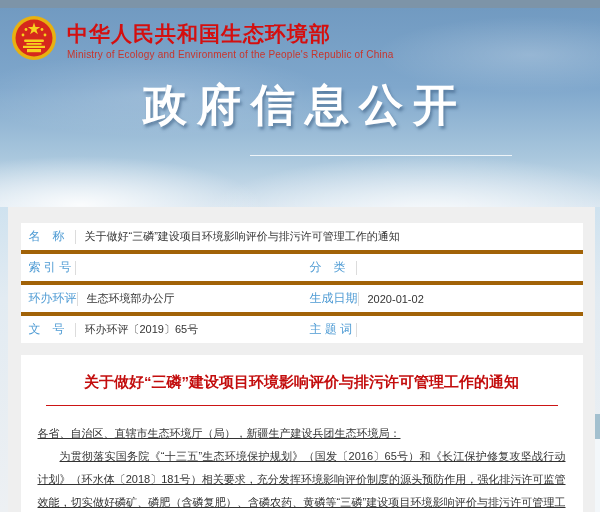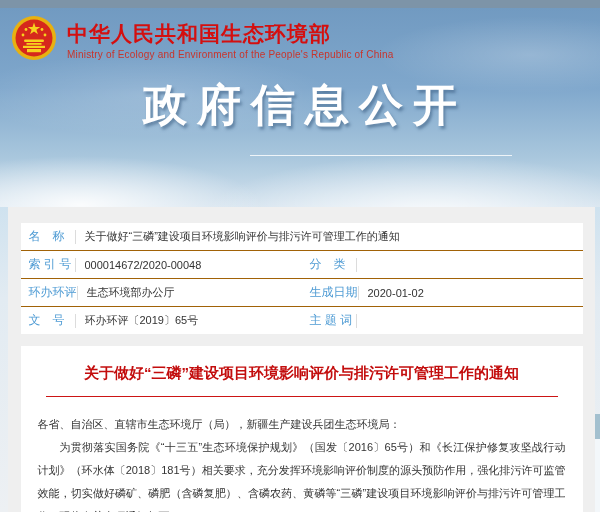--- a/index.html
+++ b/index.html
@@ -31,37 +31,37 @@
   }
   .banner-underline{position:absolute;top:155px;left:250px;width:262px;height:1px;background:rgba(255,255,255,.8);}
   
   .content{
     position:absolute;top:207px;left:0;right:0;bottom:0;
     background:linear-gradient(180deg,#cfe2ef 0%,#e2ebf2 30%,#edf0f3 100%);
   }
   .panel{position:absolute;top:0;left:8px;right:5px;bottom:0;background:#efefef;}
   .card{background:#ffffff;width:562px;margin:0 auto;}
   .card-meta{margin-top:16px;}
-  .meta-row{display:flex;align-items:center;height:27px;border-bottom:1px solid #a16207;font-size:11px;}
+  .meta-row{display:flex;align-items:center;height:27px;border-bottom:4px solid #a16207;font-size:11px;}
   .meta-row:last-child{border-bottom:none;}
   .meta-cell{display:flex;align-items:center;height:100%;}
   .meta-cell.half{flex:0 0 50%;}
   .meta-cell.grow{flex:1 1 auto;min-width:0;}
   .meta-label{flex:0 0 46px;margin-left:8px;color:#4e9bd4;font-size:12px;white-space:pre;}
   .meta-sep{flex:0 0 1px;height:14px;background:#dcdcdc;}
   .meta-value{margin-left:9px;color:#333;white-space:nowrap;overflow:hidden;}
   
   .card-doc{margin-top:12px;height:420px;padding-top:14px;box-sizing:border-box;}
   .doc-title{
     width:452px;margin:0 auto;text-align:center;
     color:#c30d0d;font-size:15px;font-weight:bold;line-height:26px;
   }
   .doc-divider{width:512px;height:1px;background:#cc1515;margin:10px auto 0;}
   .doc-body{margin:16px 17px 0 17px;font-size:11px;color:#333;line-height:23px;text-align:justify;}
-  .doc-body p{margin:0;}
+  .doc-body p{margin:0;text-decoration:underline;}
   .doc-body .para{text-indent:2em;}
   
   .scrollbar{position:absolute;top:207px;right:0;width:5px;bottom:0;background:#f3f7fa;}
   .scroll-thumb{width:5px;height:25px;background:#a3c0cf;}
 </style>
 </head>
 <body>
 
 <div class="sky">
   <div class="top-strip"></div>
@@ -100,21 +100,20 @@
           <span class="meta-label">名　称</span>
           <span class="meta-sep"></span>
           <span class="meta-value">关于做好“三磷”建设项目环境影响评价与排污许可管理工作的通知</span>
         </div>
       </div>
 
       <div class="meta-row">
         <div class="meta-cell half">
           <span class="meta-label">索 引 号</span>
           <span class="meta-sep"></span>
-          <span class="meta-value">000014672/2020-00048</span>
         </div>
         <div class="meta-cell grow">
           <span class="meta-label">分　类</span>
           <span class="meta-sep"></span>
         </div>
       </div>
 
       <div class="meta-row">
         <div class="meta-cell half">
           <span class="meta-label">环办环评</span>

